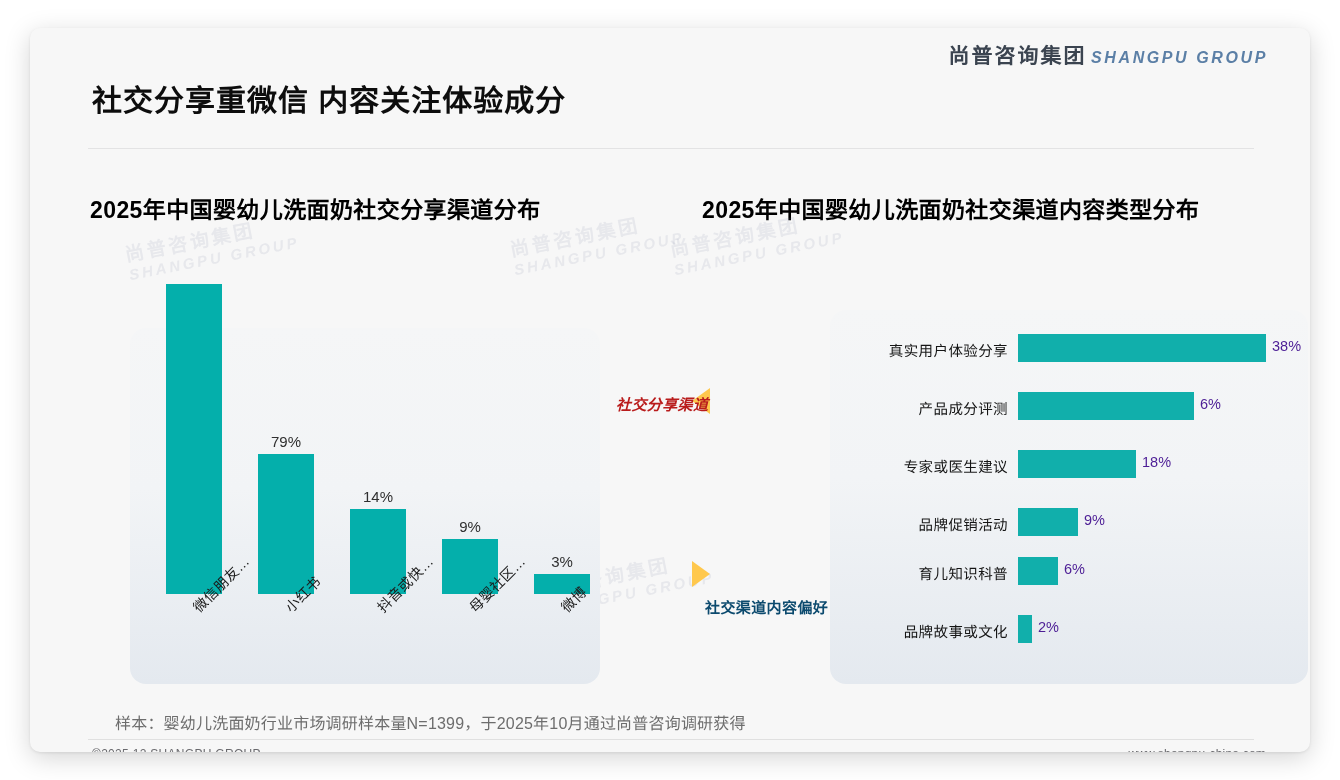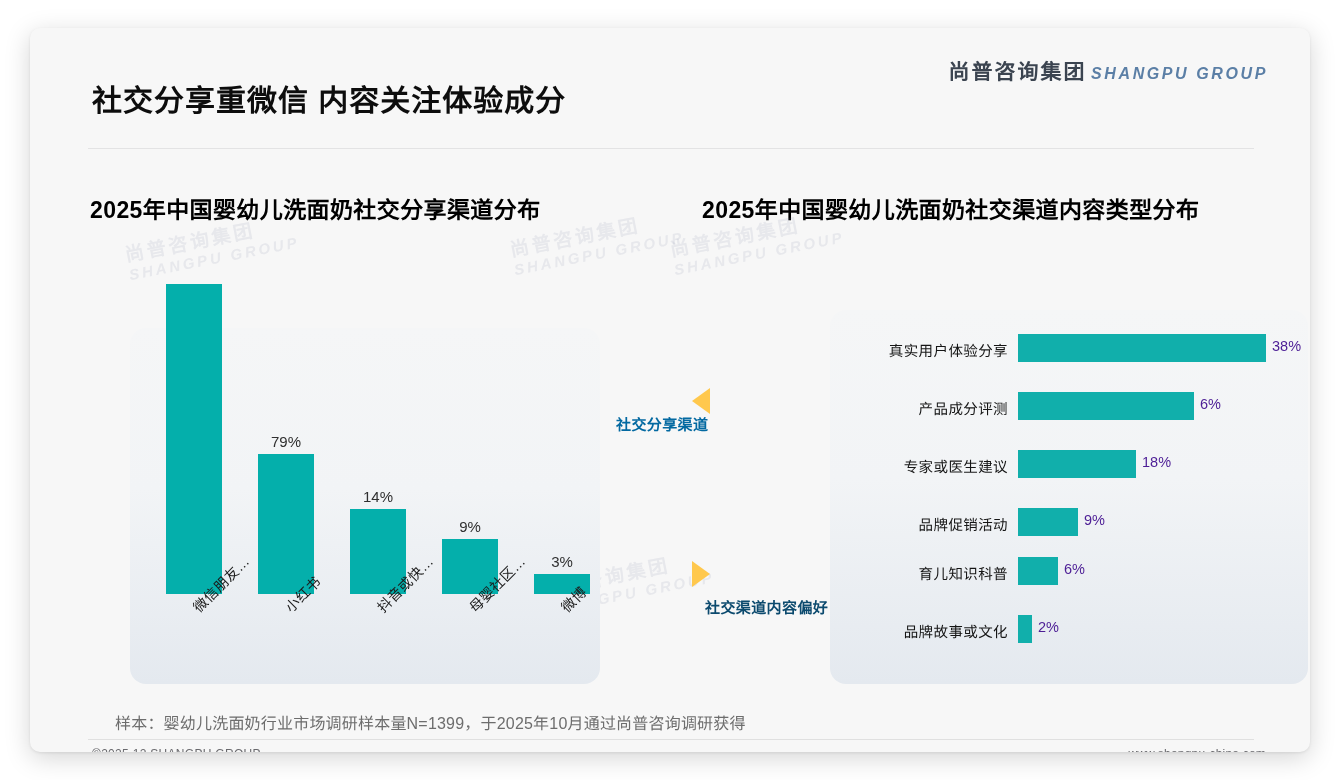--- a/index.html
+++ b/index.html
@@ -37,21 +37,21 @@
     top: 48px;
     font-size: 30px;
     font-weight: bold;
     color: #0d0d0d;
     letter-spacing: 1px;
     white-space: nowrap;
   }
   .logo {
     position: absolute;
     right: 42px;
-    top: 33px;
+    top: 17px;
     text-align: right;
     line-height: 1;
   }
   .logo-cn {
     font-size: 21px;
     font-weight: bold;
     color: #3b4450;
     letter-spacing: 2px;
     white-space: nowrap;
   }
@@ -205,21 +205,21 @@
   .tri-left {
     border-top: 13px solid transparent;
     border-bottom: 13px solid transparent;
     border-right: 18px solid #ffc84d;
   }
   .tri-right {
     border-top: 13px solid transparent;
     border-bottom: 13px solid transparent;
     border-left: 18px solid #ffc84d;
   }
-  #anno1-text { left: 586px; top: 385px; color: #0369a1; }
+  #anno1-text { left: 586px; top: 365px; color: #b91c1c; font-style: italic; }
   #anno1-tri  { left: 662px; top: 360px; }
   #anno2-text { left: 675px; top: 568px; color: #0c4a6e; }
   #anno2-tri  { left: 662px; top: 533px; }
 
   
   .footnote {
     position: absolute;
     left: 85px;
     top: 682px;
     font-size: 16px;

